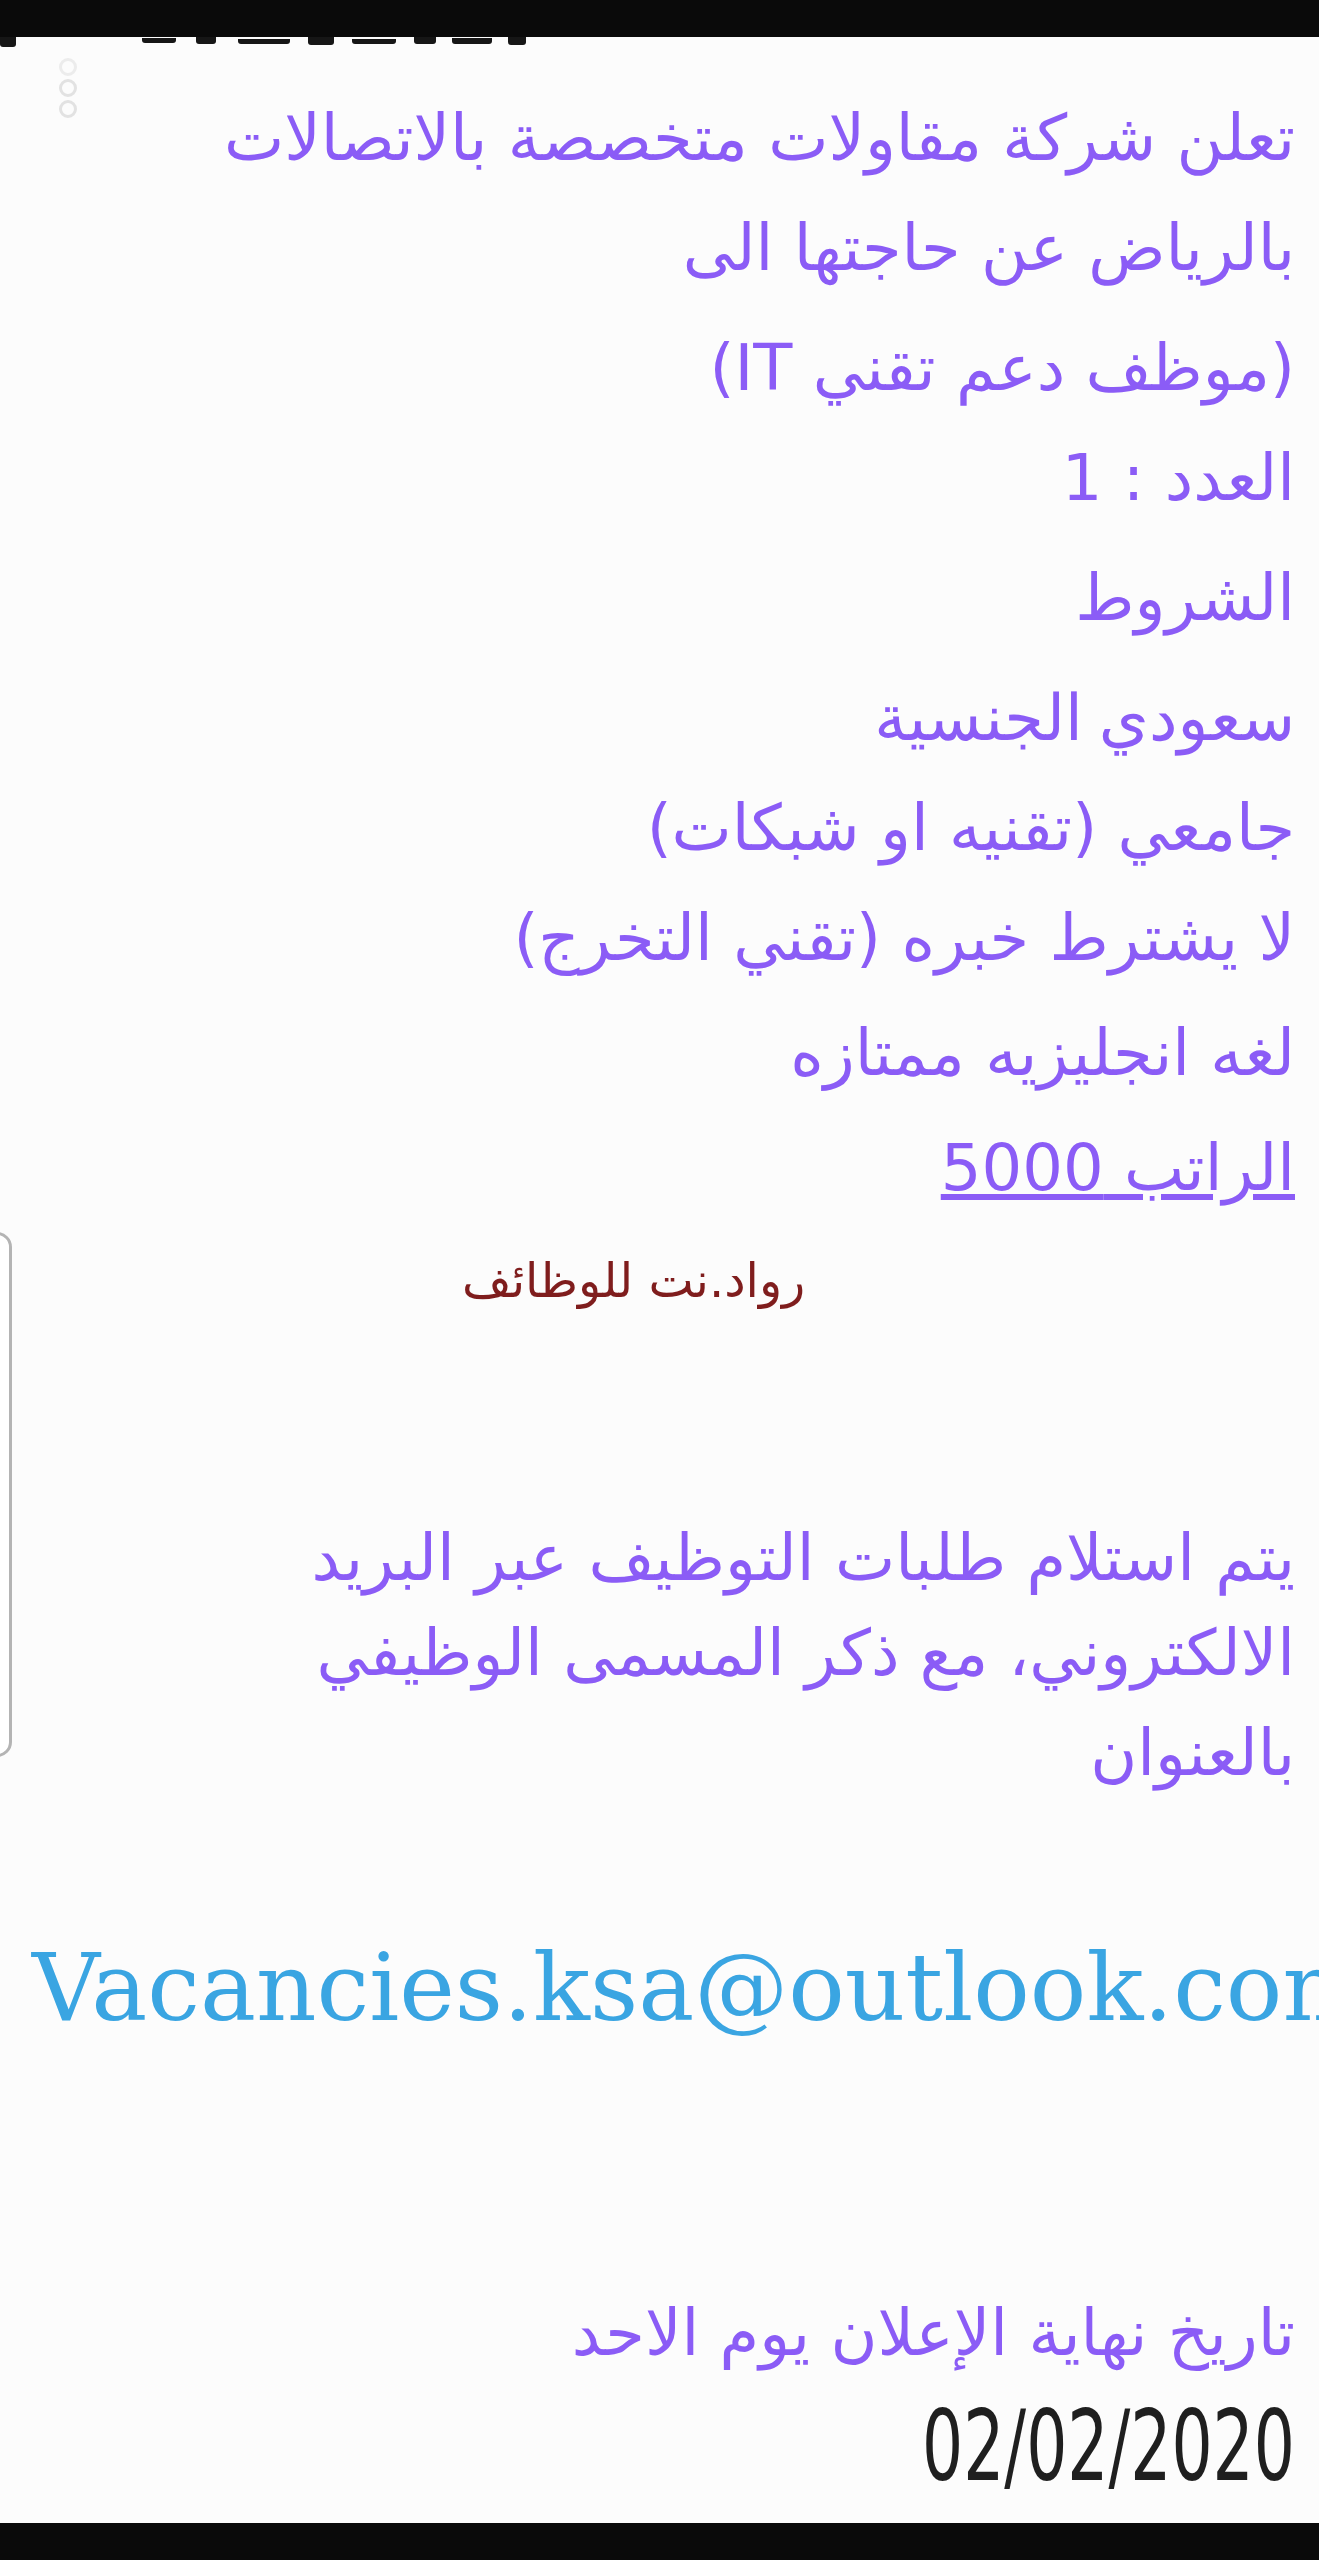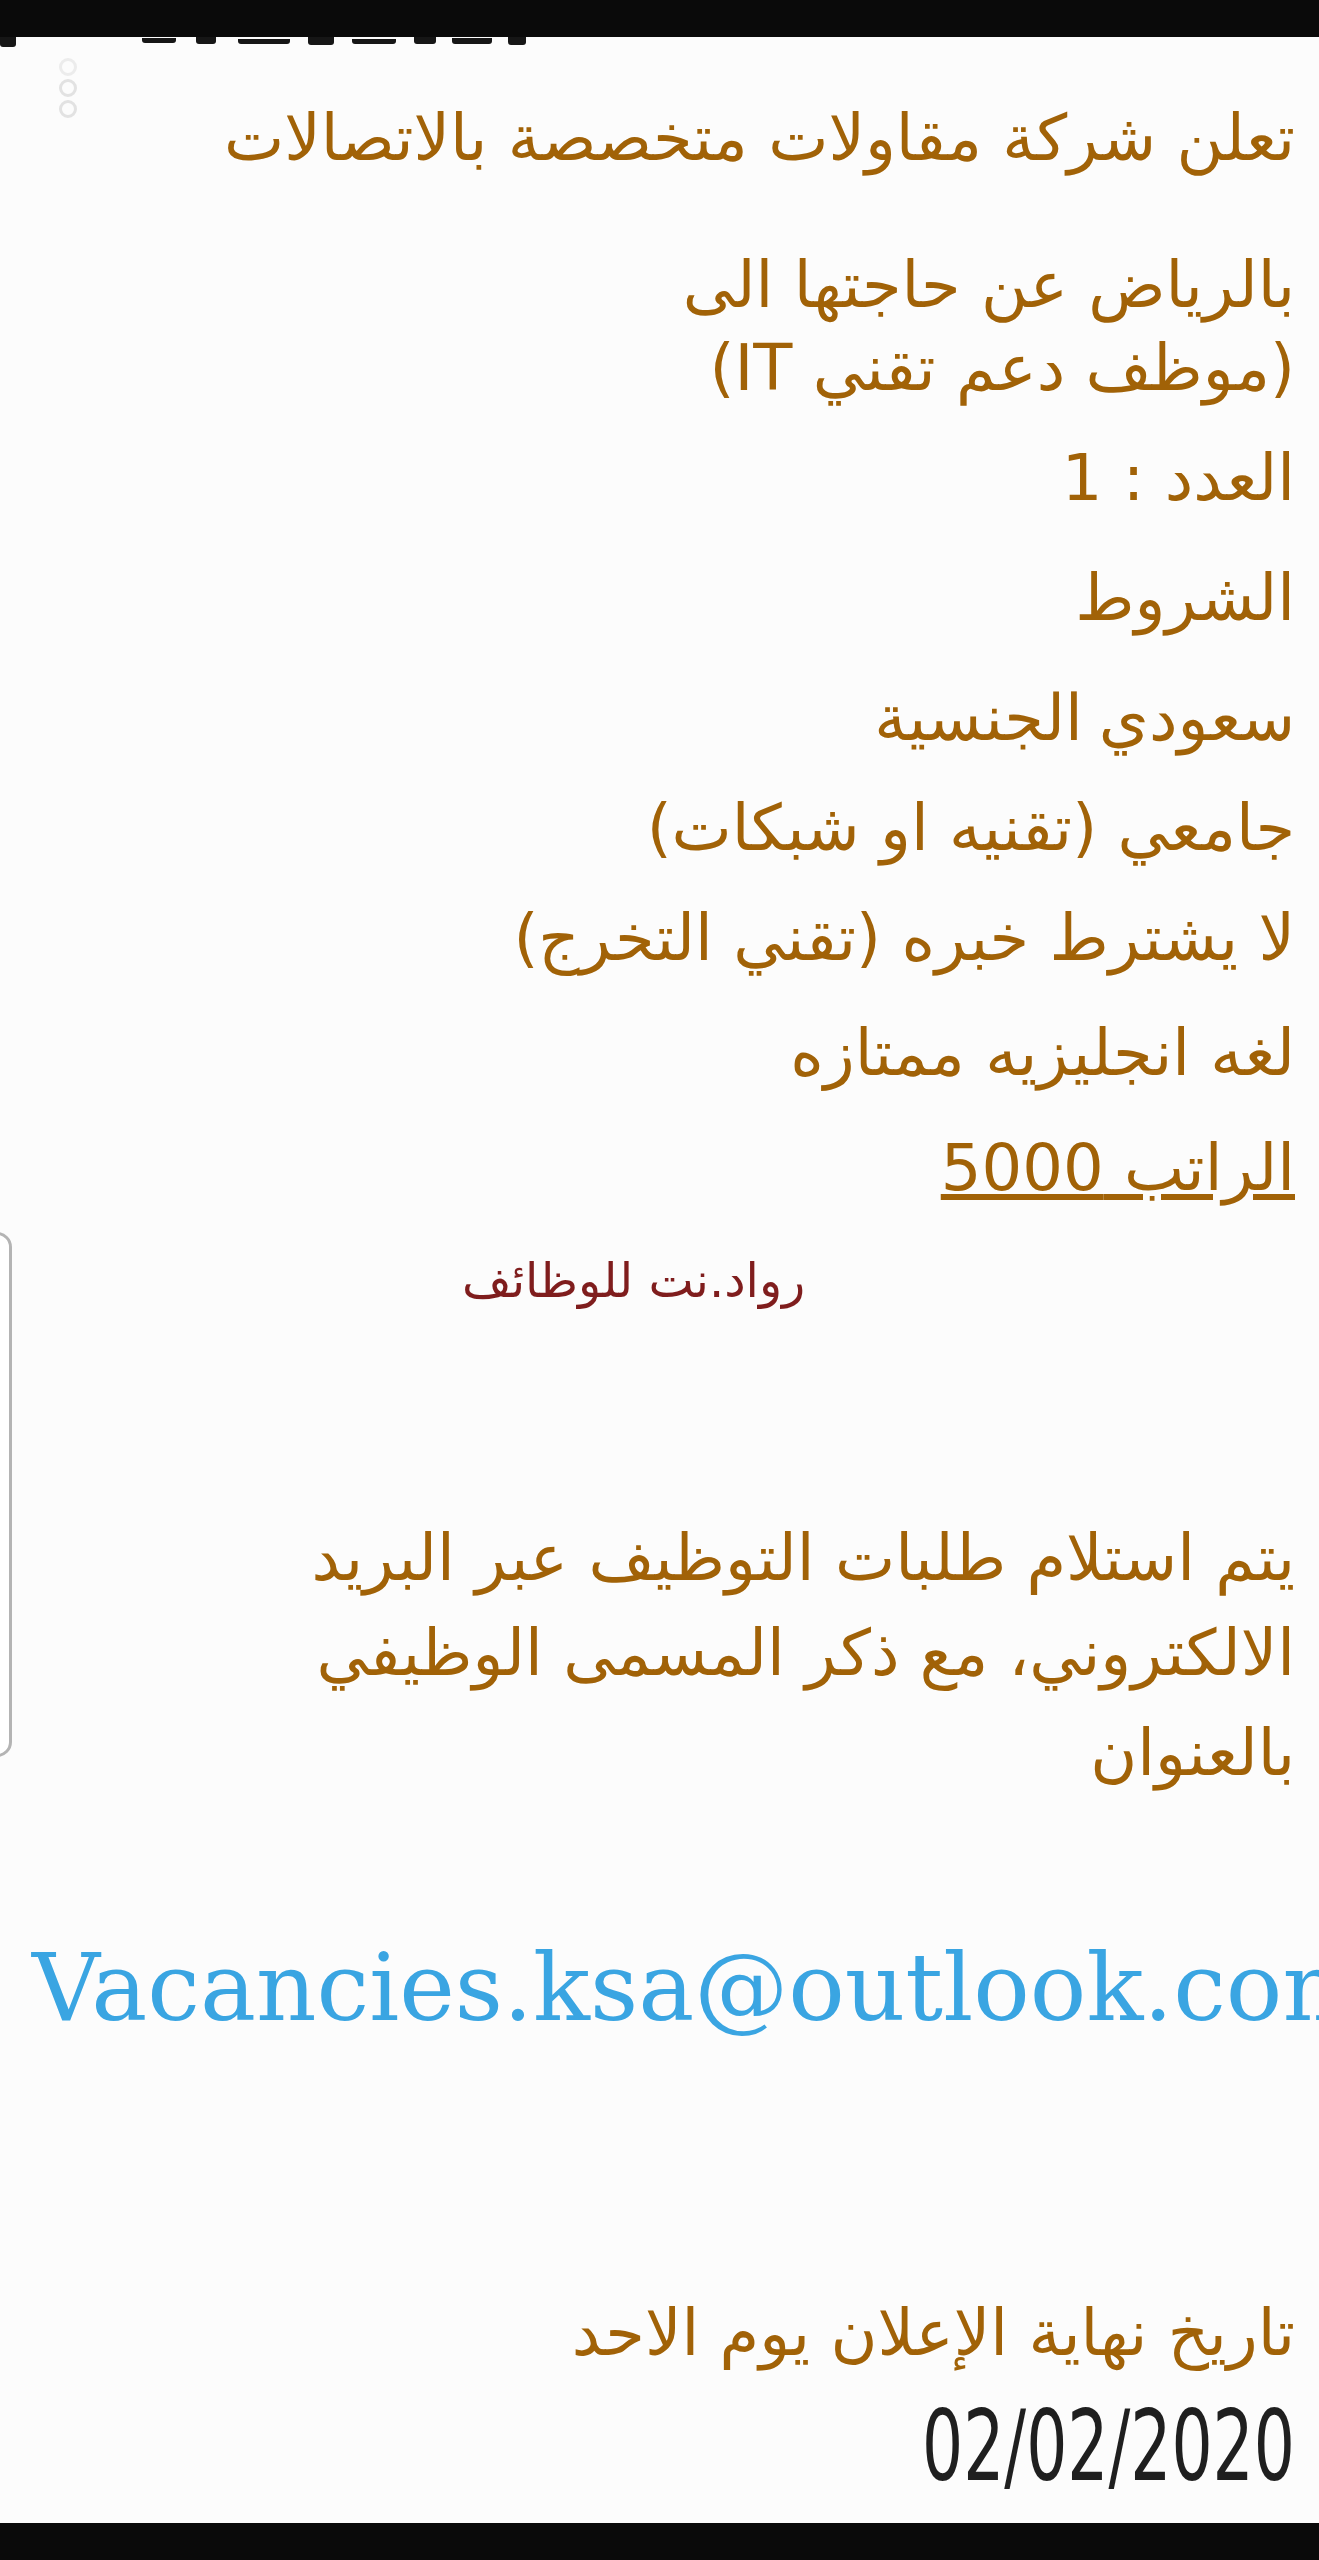--- a/index.html
+++ b/index.html
@@ -18,21 +18,21 @@
 
   
   .dots{position:absolute;left:59px;top:58px;width:18px;}
   .dot{width:18px;height:18px;border-radius:50%;border:3px solid #e2e2e2;
        box-sizing:border-box;background:transparent;margin-bottom:3px;}
   .dot.first{border-color:#ececec;}
 
   
   .ar{
     position:absolute;right:24px;direction:rtl;unicode-bidi:plaintext;
-    white-space:nowrap;color:#a16207;font-size:64px;
+    white-space:nowrap;color:#8b5cf6;font-size:64px;
     font-family:"DejaVu Sans",sans-serif;text-align:right;
   }
   .watermark{
     position:absolute;left:462px;top:1252px;direction:rtl;white-space:nowrap;
     font-size:48px;color:#7f1d1d;font-family:"DejaVu Sans",sans-serif;
   }
   .email{
     position:absolute;left:32px;top:1933px;white-space:nowrap;
     font-size:94px;color:#3aa5e2;font-family:"DejaVu Serif",serif;
     text-decoration:none;cursor:pointer;
@@ -66,21 +66,21 @@
   <div class="frag" style="left:508px;top:0;width:18px;height:8px;"></div>
 </div>
 
 <div class="dots">
   <div class="dot first"></div>
   <div class="dot"></div>
   <div class="dot"></div>
 </div>
 
 <div class="ar" style="top:101px;">تعلن شركة مقاولات متخصصة بالاتصالات</div>
-<div class="ar" style="top:211px;margin-top:37px;">بالرياض عن حاجتها الى</div>
+<div class="ar" style="top:211px;">بالرياض عن حاجتها الى</div>
 <div class="ar" style="top:331px;">(موظف دعم تقني IT)</div>
 <div class="ar" style="top:441px;">العدد : 1</div>
 <div class="ar" style="top:561px;text-align:right;">الشروط</div>
 <div class="ar" style="top:681px;font-family:Liberation Serif, serif;">سعودي الجنسية</div>
 <div class="ar" style="top:791px;">جامعي (تقنيه او شبكات)</div>
 <div class="ar" style="top:901px;">لا يشترط خبره (تقني التخرج)</div>
 <div class="ar" style="top:1016px;">لغه انجليزيه ممتازه</div>
 <div class="ar" style="top:1131px;text-decoration:underline;">الراتب 5000</div>
 
 <div class="watermark">رواد.نت للوظائف</div>

